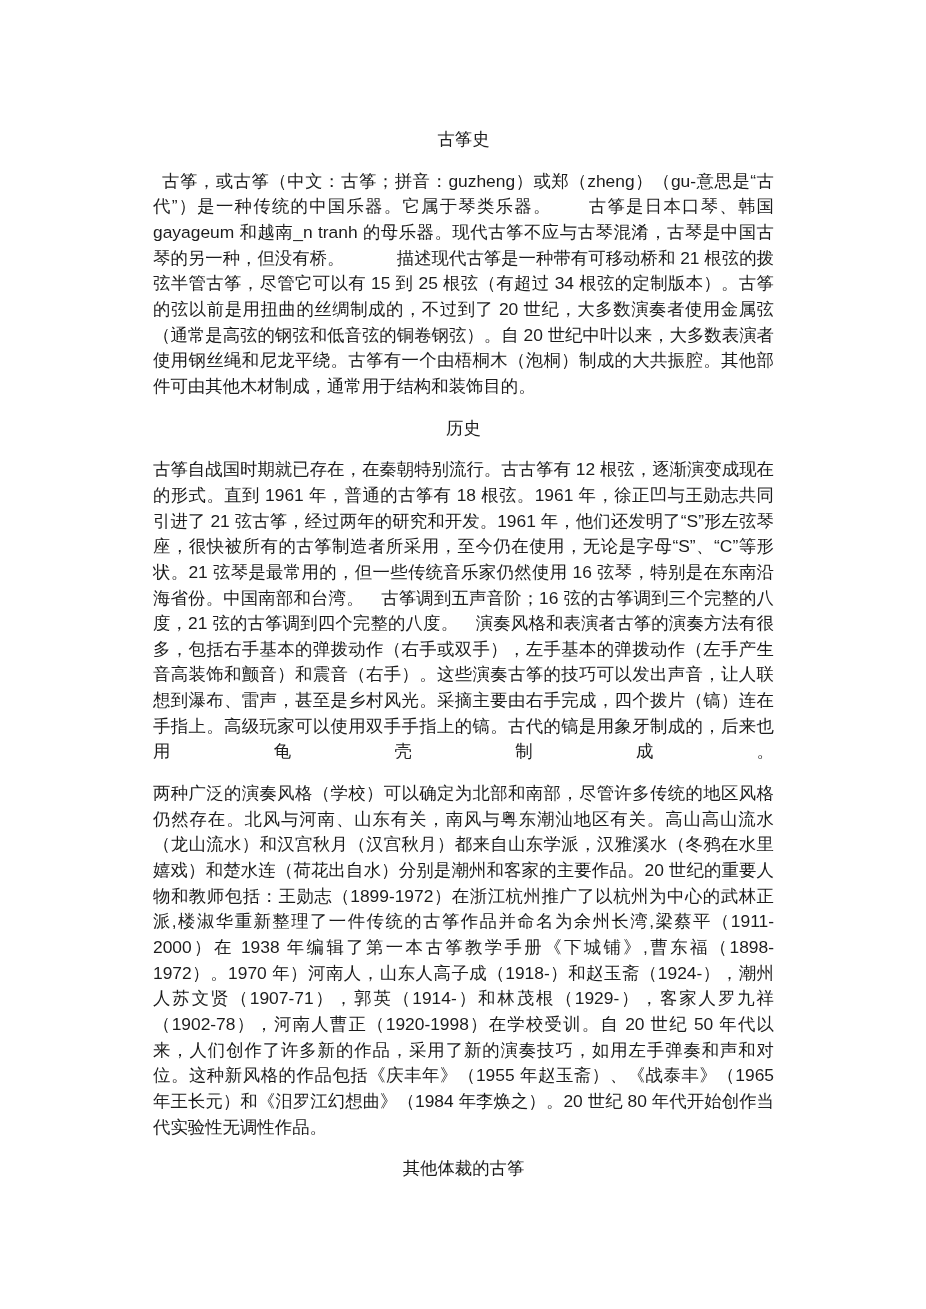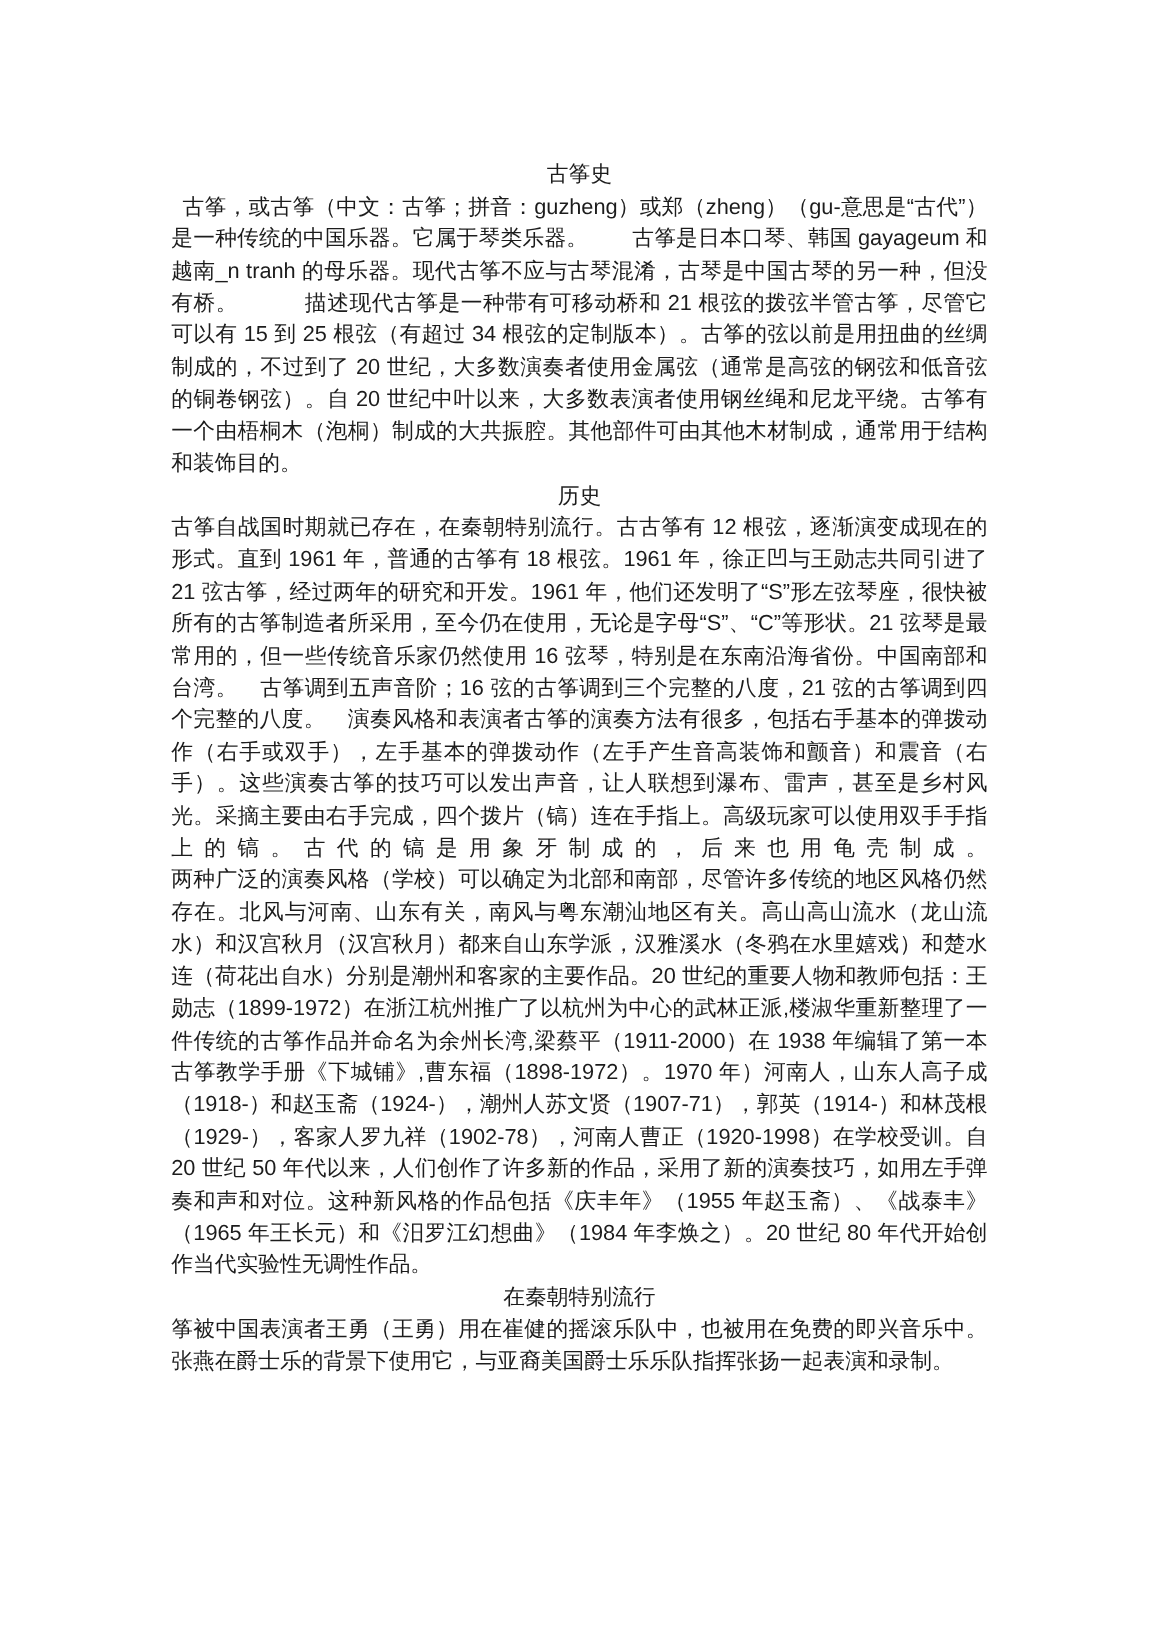--- a/index.html
+++ b/index.html
@@ -27,21 +27,21 @@
     letter-spacing: 0;
     text-align: justify;
   }
   .doc-title {
     text-align: center;
     font-size: 17.4px;
     line-height: 25.65px;
     font-weight: 400;
   }
   .para, .heading {
-    margin: 0;
+    margin: 16px;
     padding: 0;
     text-align: justify;
   }
   .para-indent {
     text-indent: 9px;
   }
   .seg-stretch {
     text-align-last: justify;
   }
   .heading {
@@ -58,18 +58,17 @@
 
     <div class="para para-indent">古筝，或古筝（中文：古筝；拼音：guzheng）或郑（zheng）（gu-意思是“古代”）是一种传统的中国乐器。它属于琴类乐器。　　古筝是日本口琴、韩国 gayageum 和越南_n tranh 的母乐器。现代古筝不应与古琴混淆，古琴是中国古琴的另一种，但没有桥。　　　描述现代古筝是一种带有可移动桥和 21 根弦的拨弦半管古筝，尽管它可以有 15 到 25 根弦（有超过 34 根弦的定制版本）。古筝的弦以前是用扭曲的丝绸制成的，不过到了 20 世纪，大多数演奏者使用金属弦（通常是高弦的钢弦和低音弦的铜卷钢弦）。自 20 世纪中叶以来，大多数表演者使用钢丝绳和尼龙平绕。古筝有一个由梧桐木（泡桐）制成的大共振腔。其他部件可由其他木材制成，通常用于结构和装饰目的。</div>
 
     <div class="heading">历史</div>
 
     <div class="para seg-stretch">古筝自战国时期就已存在，在秦朝特别流行。古古筝有 12 根弦，逐渐演变成现在的形式。直到 1961 年，普通的古筝有 18 根弦。1961 年，徐正凹与王勋志共同引进了 21 弦古筝，经过两年的研究和开发。1961 年，他们还发明了“S”形左弦琴座，很快被所有的古筝制造者所采用，至今仍在使用，无论是字母“S”、“C”等形状。21 弦琴是最常用的，但一些传统音乐家仍然使用 16 弦琴，特别是在东南沿海省份。中国南部和台湾。　古筝调到五声音阶；16 弦的古筝调到三个完整的八度，21 弦的古筝调到四个完整的八度。　演奏风格和表演者古筝的演奏方法有很多，包括右手基本的弹拨动作（右手或双手），左手基本的弹拨动作（左手产生音高装饰和颤音）和震音（右手）。这些演奏古筝的技巧可以发出声音，让人联想到瀑布、雷声，甚至是乡村风光。采摘主要由右手完成，四个拨片（镐）连在手指上。高级玩家可以使用双手手指上的镐。古代的镐是用象牙制成的，后来也用龟壳制成。</div>
 
 
     <div class="para">两种广泛的演奏风格（学校）可以确定为北部和南部，尽管许多传统的地区风格仍然存在。北风与河南、山东有关，南风与粤东潮汕地区有关。高山高山流水（龙山流水）和汉宫秋月（汉宫秋月）都来自山东学派，汉雅溪水（冬鸦在水里嬉戏）和楚水连（荷花出自水）分别是潮州和客家的主要作品。20 世纪的重要人物和教师包括：王勋志（1899-1972）在浙江杭州推广了以杭州为中心的武林正派,楼淑华重新整理了一件传统的古筝作品并命名为余州长湾,梁蔡平（1911-2000）在 1938 年编辑了第一本古筝教学手册《下城铺》,曹东福（1898-1972）。1970 年）河南人，山东人高子成（1918-）和赵玉斋（1924-），潮州人苏文贤（1907-71），郭英（1914-）和林茂根（1929-），客家人罗九祥（1902-78），河南人曹正（1920-1998）在学校受训。自 20 世纪 50 年代以来，人们创作了许多新的作品，采用了新的演奏技巧，如用左手弹奏和声和对位。这种新风格的作品包括《庆丰年》（1955 年赵玉斋）、《战泰丰》（1965 年王长元）和《汨罗江幻想曲》（1984 年李焕之）。20 世纪 80 年代开始创作当代实验性无调性作品。</div>
 
-    <div class="heading">在秦朝特别流行</div>
+    <div class="heading">其他体裁的古筝</div>
 
-    <div class="para">筝被中国表演者王勇（王勇）用在崔健的摇滚乐队中，也被用在免费的即兴音乐中。张燕在爵士乐的背景下使用它，与亚裔美国爵士乐乐队指挥张扬一起表演和录制。</div>
 
   </div>
 </div>
 
 </body></html>

